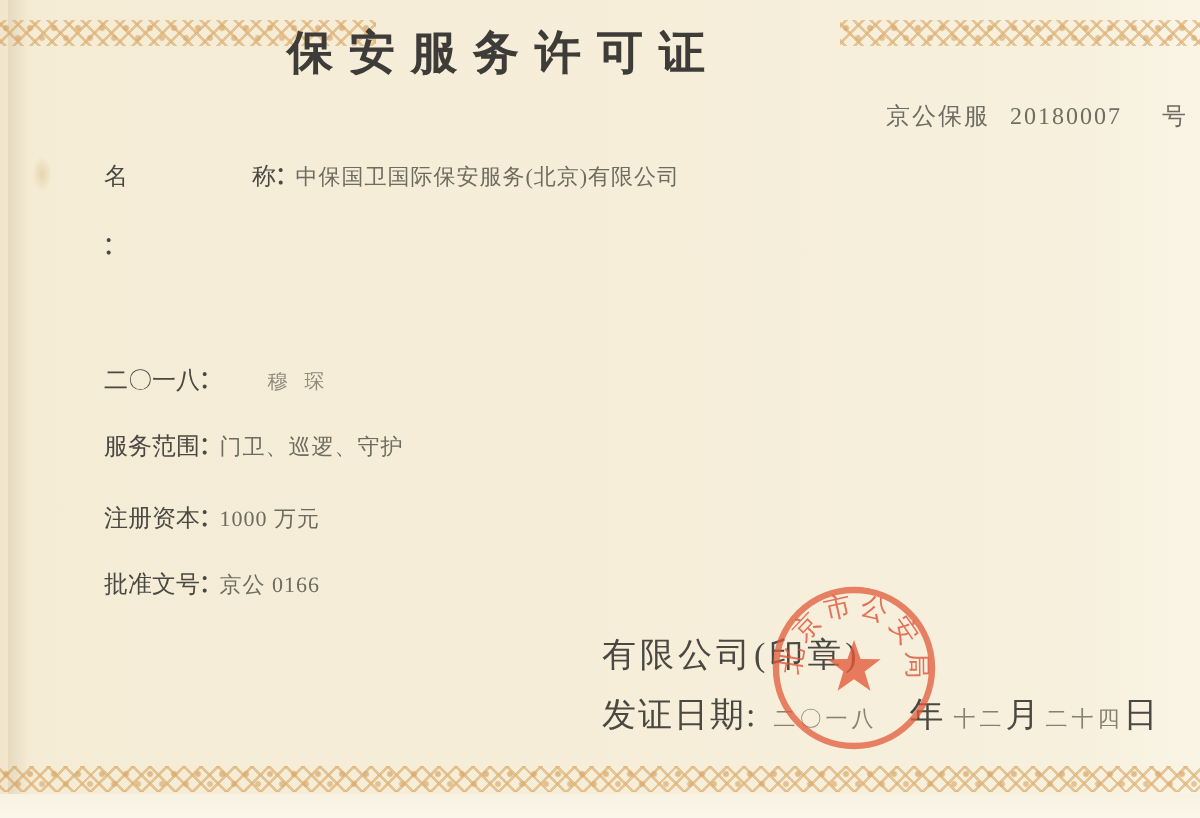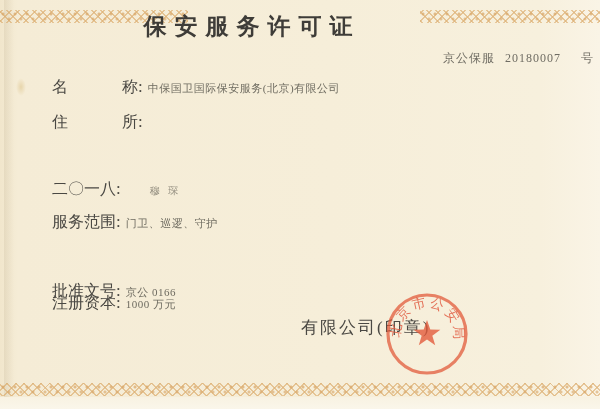--- a/index.html
+++ b/index.html
@@ -39,30 +39,30 @@
   }
   .license-no{
     position:absolute;left:443px;top:50px;
     font-size:12px;color:#6f6c63;letter-spacing:1px;white-space:nowrap;
   }
   .license-no .num{margin:0 6px;}
   .license-no .suffix{margin-left:10px;}
   .field{
     position:absolute;left:52px;display:flex;align-items:baseline;white-space:nowrap;
   }
-  .flabel{font-size:16px;color:#4a4843;}
+  .flabel{font-size:12px;color:#4a4843;}
   .flabel.justify{display:inline-block;width:86px;text-align:justify;text-align-last:justify;}
   .fcolon{font-size:17px;color:#4a4843;margin-right:5px;}
   .fvalue{font-size:11px;color:#6e6b60;letter-spacing:.5px;}
   .fvalue.faint{color:#8f8a7c;font-size:10px;letter-spacing:3px;margin-left:24px;}
   .row-name{top:77px;}
   .row-address{top:112px;}
   .row-legal{top:179px;}
   .row-scope{top:212px;}
-  .row-capital{top:248px;margin-top:45px;}
+  .row-capital{top:248px;}
   .row-approval{top:281px;}
   .issuer-row{
     position:absolute;left:301px;top:316px;
     font-size:17px;color:#4a4843;letter-spacing:2px;white-space:nowrap;
   }
   .date-row{
     position:absolute;left:301px;top:346px;display:flex;align-items:baseline;
     white-space:nowrap;color:#4a4843;
   }
   .date-label{font-size:17px;letter-spacing:1px;}
@@ -102,21 +102,20 @@
     <span class="suffix">号</span>
   </div>
 
   <div class="field row-name">
     <span class="flabel justify">名称</span>
     <span class="fcolon">:</span>
     <span class="fvalue">中保国卫国际保安服务(北京)有限公司</span>
   </div>
 
   <div class="field row-address">
-    <span class="flabel justify">住所</span>
     <span class="fcolon">:</span>
   </div>
 
   <div class="field row-legal">
     <span class="flabel">二〇一八</span>
     <span class="fcolon">:</span>
     <span class="fvalue faint">穆 琛</span>
   </div>
 
   <div class="field row-scope">
@@ -132,20 +131,29 @@
   </div>
 
   <div class="field row-approval">
     <span class="flabel">批准文号</span>
     <span class="fcolon">:</span>
     <span class="fvalue">京公 0166</span>
   </div>
 
   <div class="issuer-row">有限公司(印章)</div>
 
+  <div class="date-row">
+    <span class="date-label">发证日期:</span>
+    <span class="date-num dn-year">二〇一八</span>
+    <span class="date-unit du-year">年</span>
+    <span class="date-num dn-month">十二</span>
+    <span class="date-unit">月</span>
+    <span class="date-num dn-day">二十四</span>
+    <span class="date-unit">日</span>
+  </div>
 
   <svg class="seal" viewBox="0 0 86 86" xmlns="http://www.w3.org/2000/svg">
     <defs>
       <path id="sealArc" d="M 16.4 47.7 A 27 27 0 1 1 69.6 47.7"></path>
     </defs>
     <circle cx="43" cy="43" r="39" fill="none" stroke="#e25a3b" stroke-width="3.2" opacity="0.85"></circle>
     <text font-size="13.5" fill="#e0543a" letter-spacing="2.5" font-family="Liberation Serif, serif" opacity="0.92">
       <textPath href="#sealArc" startOffset="1">北京市公安局</textPath>
     </text>
     <path opacity="0.9" fill="#e25a3b" d="M43,29 L46.29,38.47 L56.31,38.67 L48.33,44.73 L51.23,54.33 L43,48.6 L34.77,54.33 L37.67,44.73 L29.69,38.67 L39.71,38.47 Z"></path>

